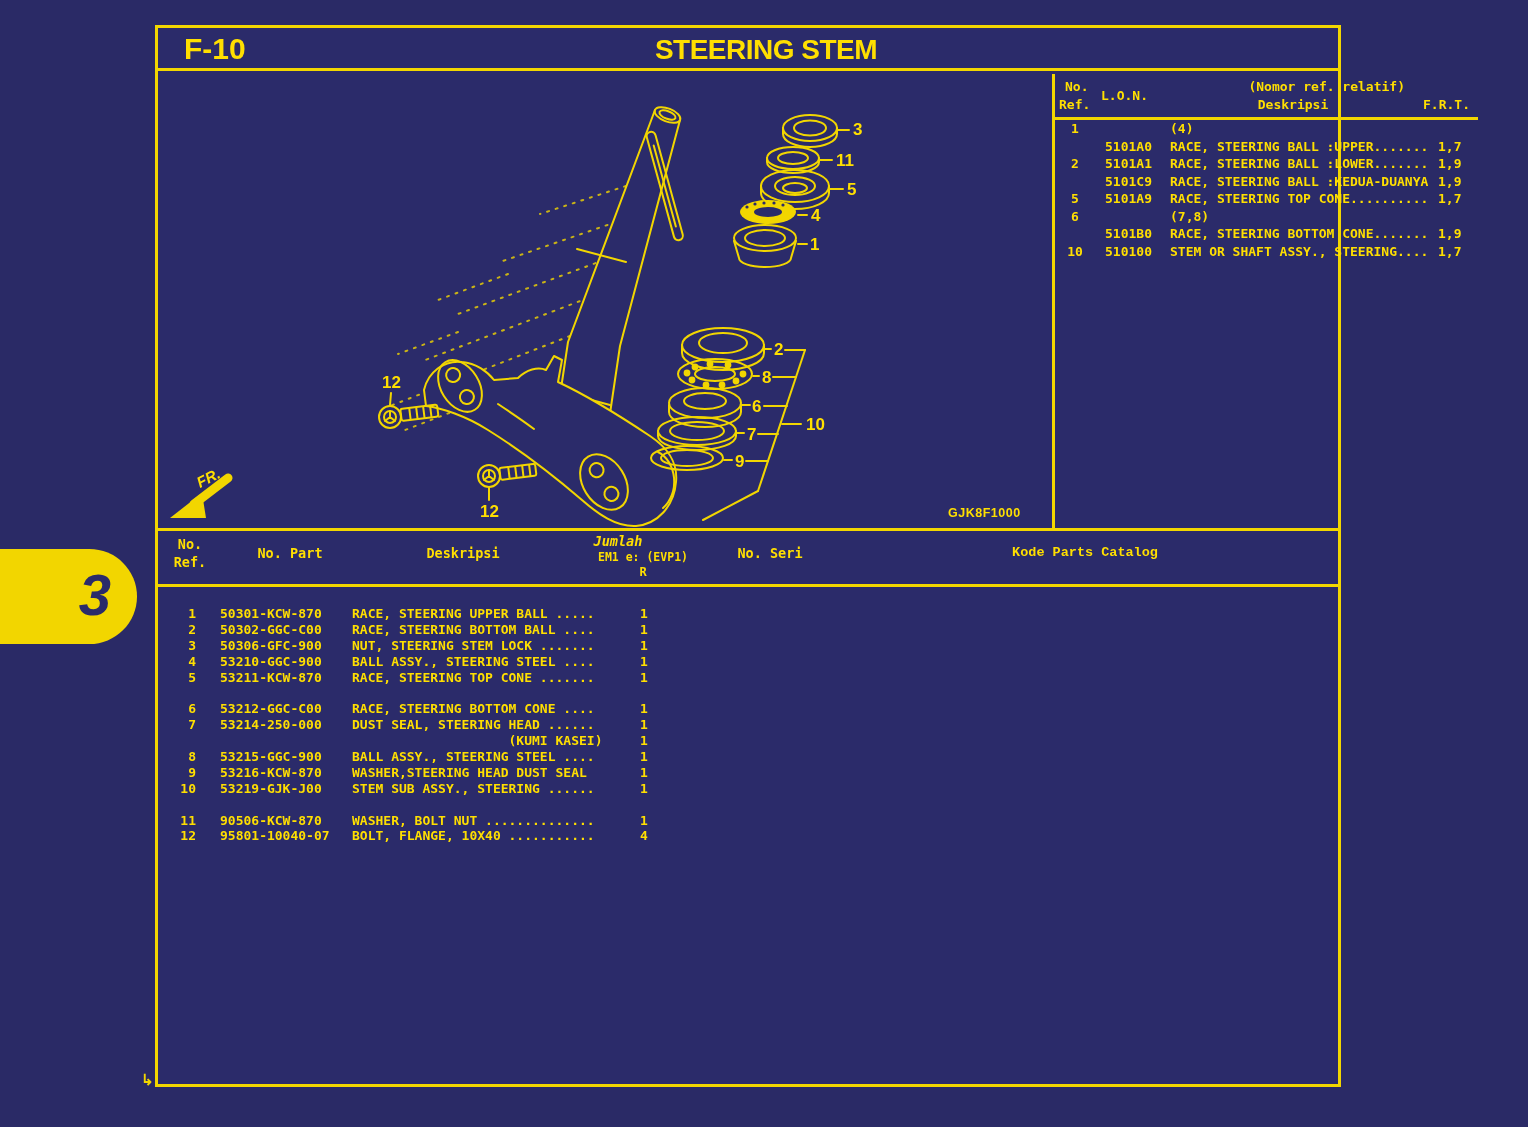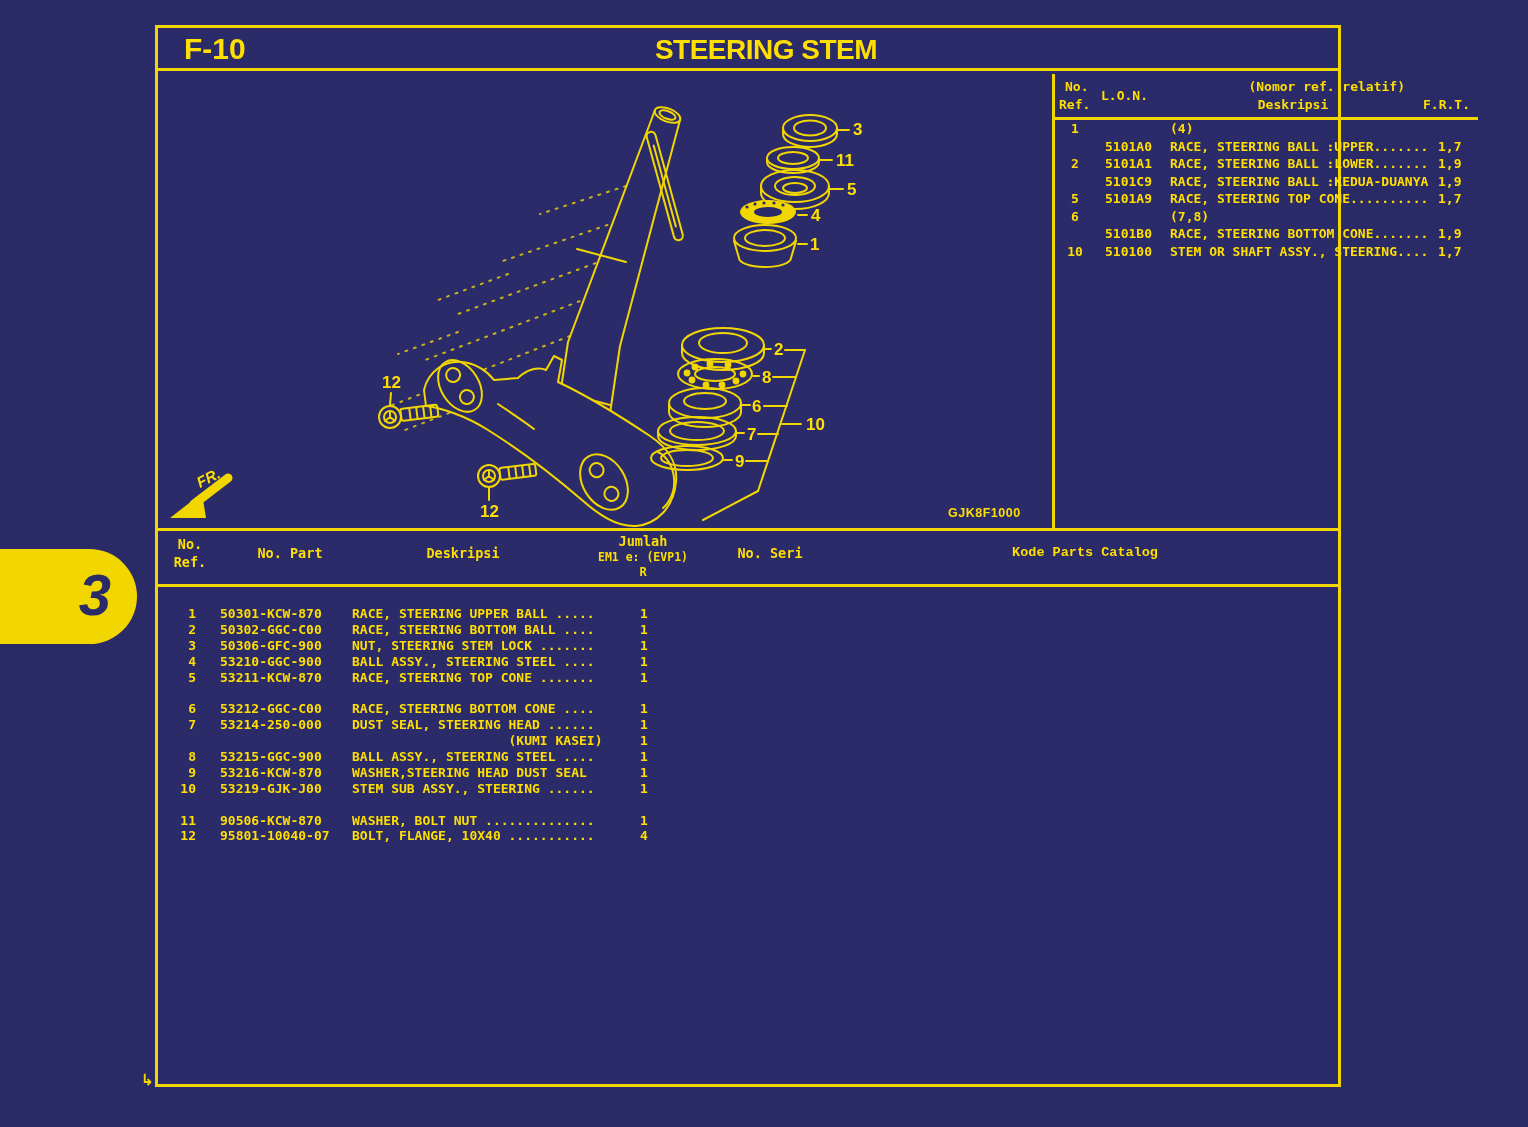--- a/index.html
+++ b/index.html
@@ -338,21 +338,21 @@
         </div>
       </div>
     </div>
   </div>
 
   <div class="ptheader">
     <div class="ph" style="left:6px;top:5px;width:52px;">No.</div>
     <div class="ph" style="left:6px;top:23px;width:52px;">Ref.</div>
     <div class="ph" style="left:72px;top:14px;width:120px;">No. Part</div>
     <div class="ph" style="left:230px;top:14px;width:150px;">Deskripsi</div>
-    <div class="ph" style="left:420px;top:2px;width:130px;">Jumlah</div>
+    <div class="ph" style="left:395px;top:2px;width:130px;font-style:italic;">Jumlah</div>
     <div class="ph" style="left:420px;top:19px;width:130px;font-size:11.5px;">EM1 e: (EVP1)</div>
     <div class="ph" style="left:420px;top:34px;width:130px;font-size:12px;">R</div>
     <div class="ph" style="left:552px;top:14px;width:120px;">No. Seri</div>
     <div class="ph" style="left:827px;top:14px;width:200px;font-family:Liberation Mono, monospace;">Kode Parts Catalog</div>
   </div>
 
   <div class="ptbody">
     <div class="p">
       <span class="pc pc-ref">1</span>
       <span class="pc pc-part">50301-KCW-870</span>

